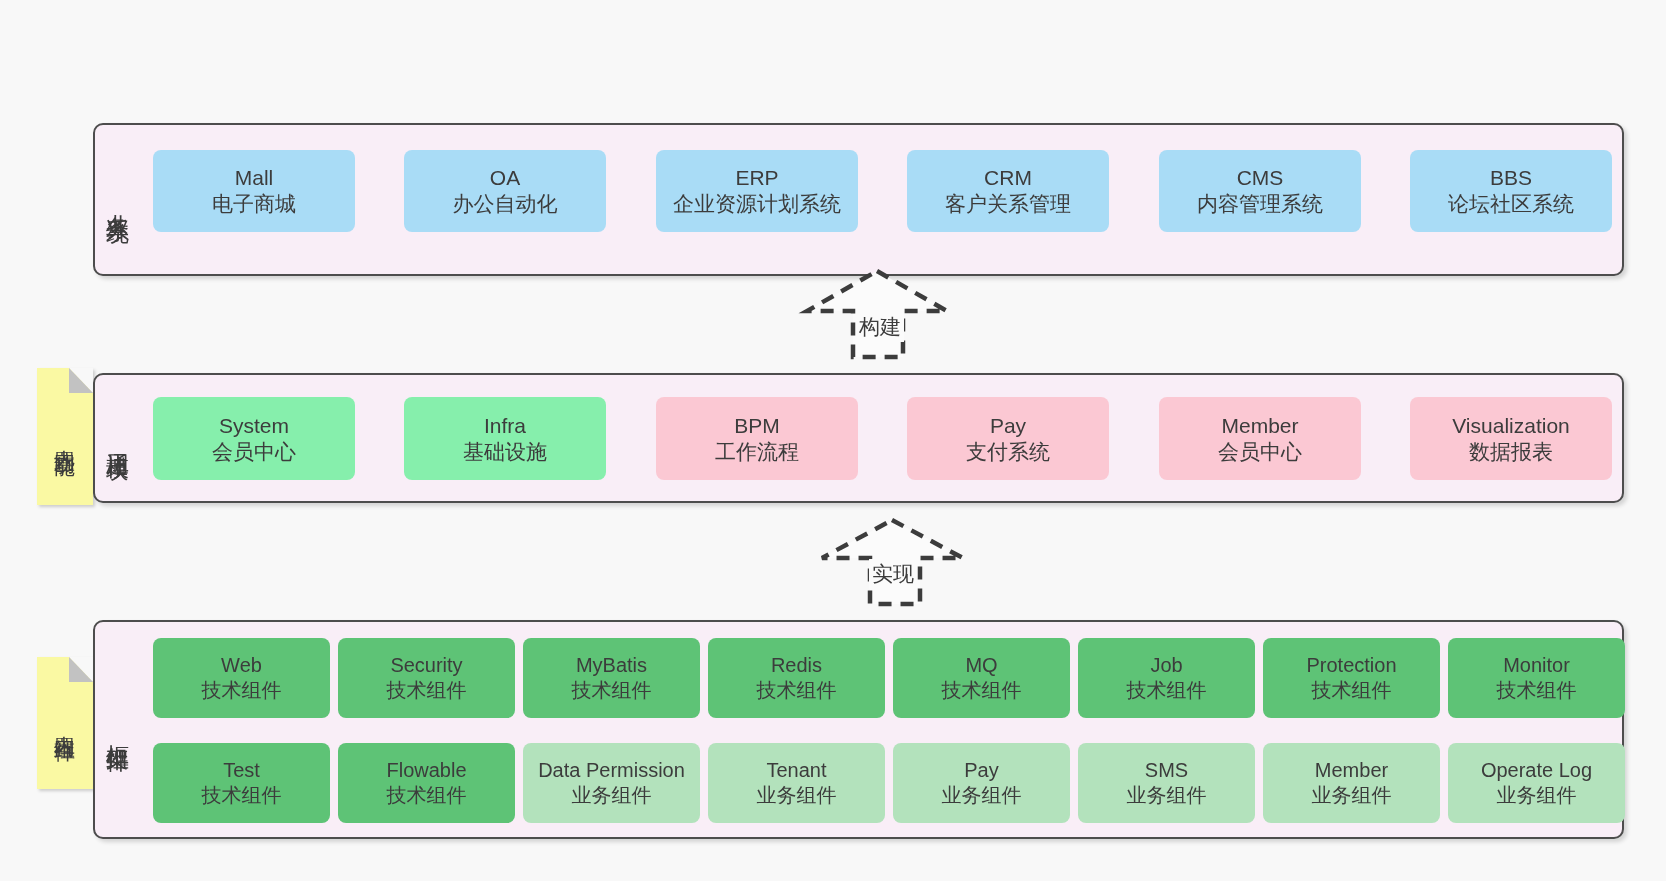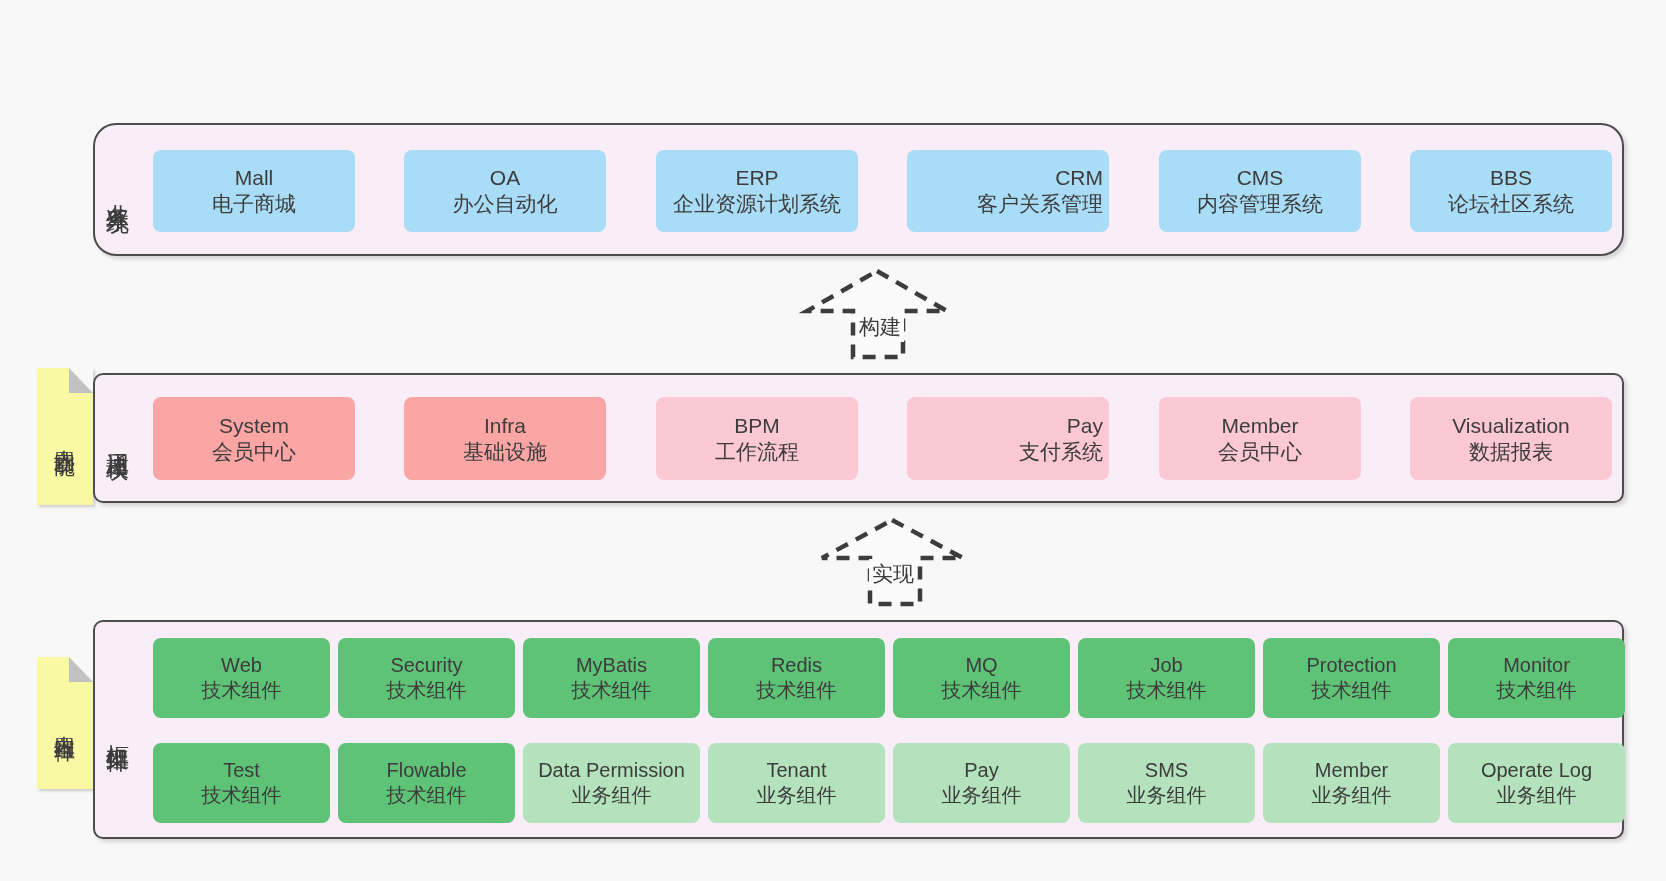--- a/index.html
+++ b/index.html
@@ -20,45 +20,45 @@
   }
   #note1 { top:368px; height:137px; }
   #note2 { top:657px; height:132px; }
   .fold { position:absolute; top:0; right:0; }
   
   .container {
     position:absolute; left:93px; width:1531px; box-sizing:border-box;
     background:#f9eef7; border:2px solid #4d4d4d; border-radius:10px;
     box-shadow:3px 3px 4px rgba(0,0,0,0.15);
   }
-  #layer1 { top:123px; height:133px;border-radius:23px; }
+  #layer1 { top:123px; height:153px; }
   #layer2 { top:373px; height:130px; }
   #layer3 { top:620px; height:219px; }
   .vlabel {
     position:absolute; left:10px; top:50%; transform:translateY(-50%);
     writing-mode:vertical-lr; text-orientation:upright;
     font-size:23px; line-height:26px; letter-spacing:2px;
   }
   
   .box {
     position:absolute; border-radius:8px;
     display:flex; flex-direction:column; justify-content:center; align-items:center;
     text-align:center; font-size:21px; line-height:26px; padding:0 6px; box-sizing:border-box;
   }
   .box-sm { font-size:20px; line-height:25px; }
   .blue  { background:#a9dcf6; }
-  .red   { background:#fca5a5; }
+  .red   { background:#86efac; }
   .pink  { background:#fbc8d3; }
   .green { background:#5ec376; }
   .lgreen{ background:#b3e2bc; }
   
   .row6 { top:25px; width:202px; height:82px; }
   #layer2 .row6 { top:22px; height:83px; }
   .c0 { left:58px; }  .c1 { left:309px; } .c2 { left:561px; }
-  .c3 { left:812px;align-items:flex-end; } .c4 { left:1064px;align-items:center; } .c5 { left:1315px; }
+  .c3 { left:812px; } .c4 { left:1064px;align-items:center; } .c5 { left:1315px; }
   
   .row8 { width:177px; height:80px; }
   .r1 { top:16px; } .r2 { top:121px; }
   .d0 { left:58px; }  .d1 { left:243px; } .d2 { left:428px; }  .d3 { left:613px; }
   .d4 { left:798px; } .d5 { left:983px; } .d6 { left:1168px; } .d7 { left:1353px; }
   
   .arrow { position:absolute; }
   #arrow1 { left:790px; top:262px; }
   #arrow2 { left:805px; top:510px; }
   .arrow-label {

